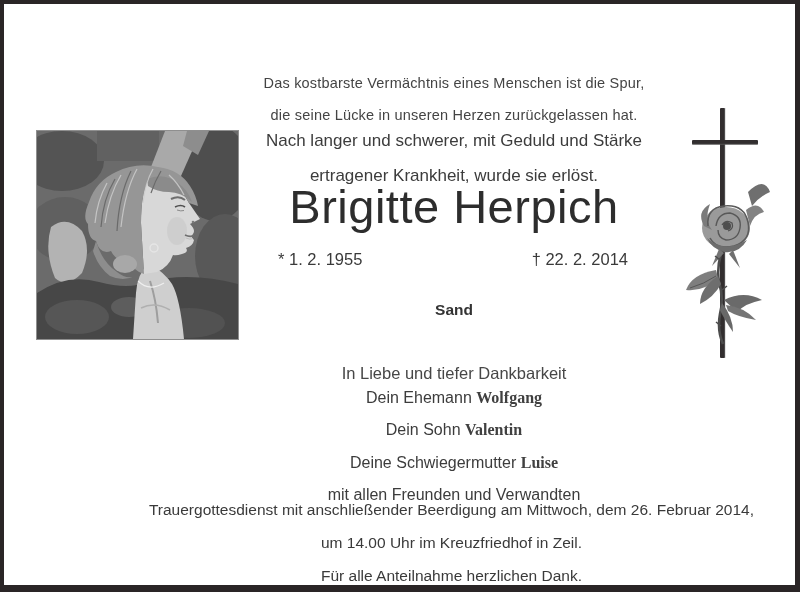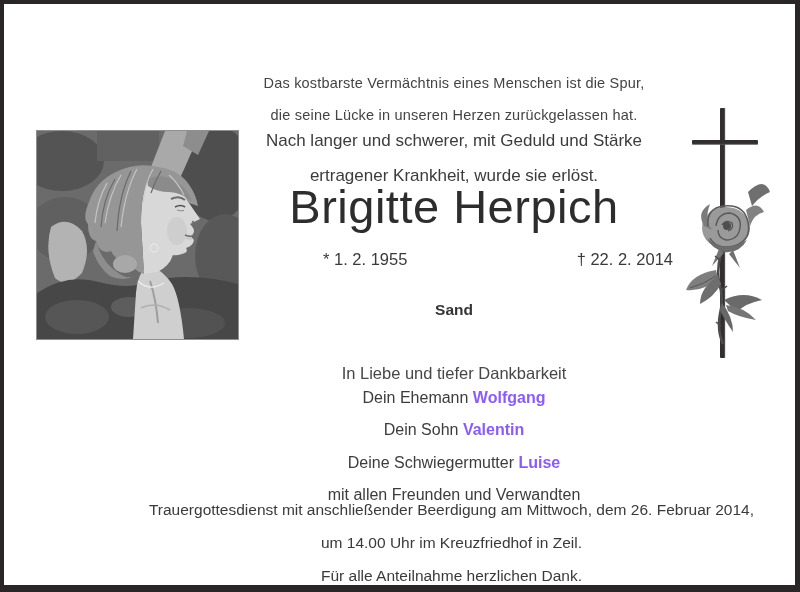--- a/index.html
+++ b/index.html
@@ -32,26 +32,26 @@
   .col{left:236px;width:428px;text-align:center;}
   .quote{top:58px;font-size:14.5px;line-height:19.5px;color:#444444;letter-spacing:0.2px;}
   .intro{top:114px;font-size:17px;line-height:22.5px;color:#3c3c3c;}
   .name{
     top:177px;font-size:47px;line-height:52px;
     color:#2d2d2d;letter-spacing:0.5px;font-weight:normal;margin:0;
   }
   .dates{
     top:246px;left:274px;width:350px;
     display:flex;justify-content:space-between;
-    font-size:16.5px;color:#3a3a3a;margin-left:45px;
+    font-size:16.5px;color:#3a3a3a;
   }
   .residence{top:297px;font-size:15.5px;font-weight:bold;color:#333333;}
   .gratitude{top:360px;font-size:16.5px;color:#474747;}
   .mourners{top:372px;font-size:16px;line-height:20.3px;color:#3c3c3c;}
-  .mourners b{color:#8b5cf6;}
+  .mourners b{color:#404040;font-family:Liberation Serif, serif;}
 
   
   .funeral{left:92px;width:711px;text-align:center;top:483px;font-size:15.5px;line-height:21px;color:#3a3a3a;}
   .funeral .thanks{margin-top:8px;}
   p{margin:12px;}
 </style>
 </head>
 <body>
 
 <div class="page">

